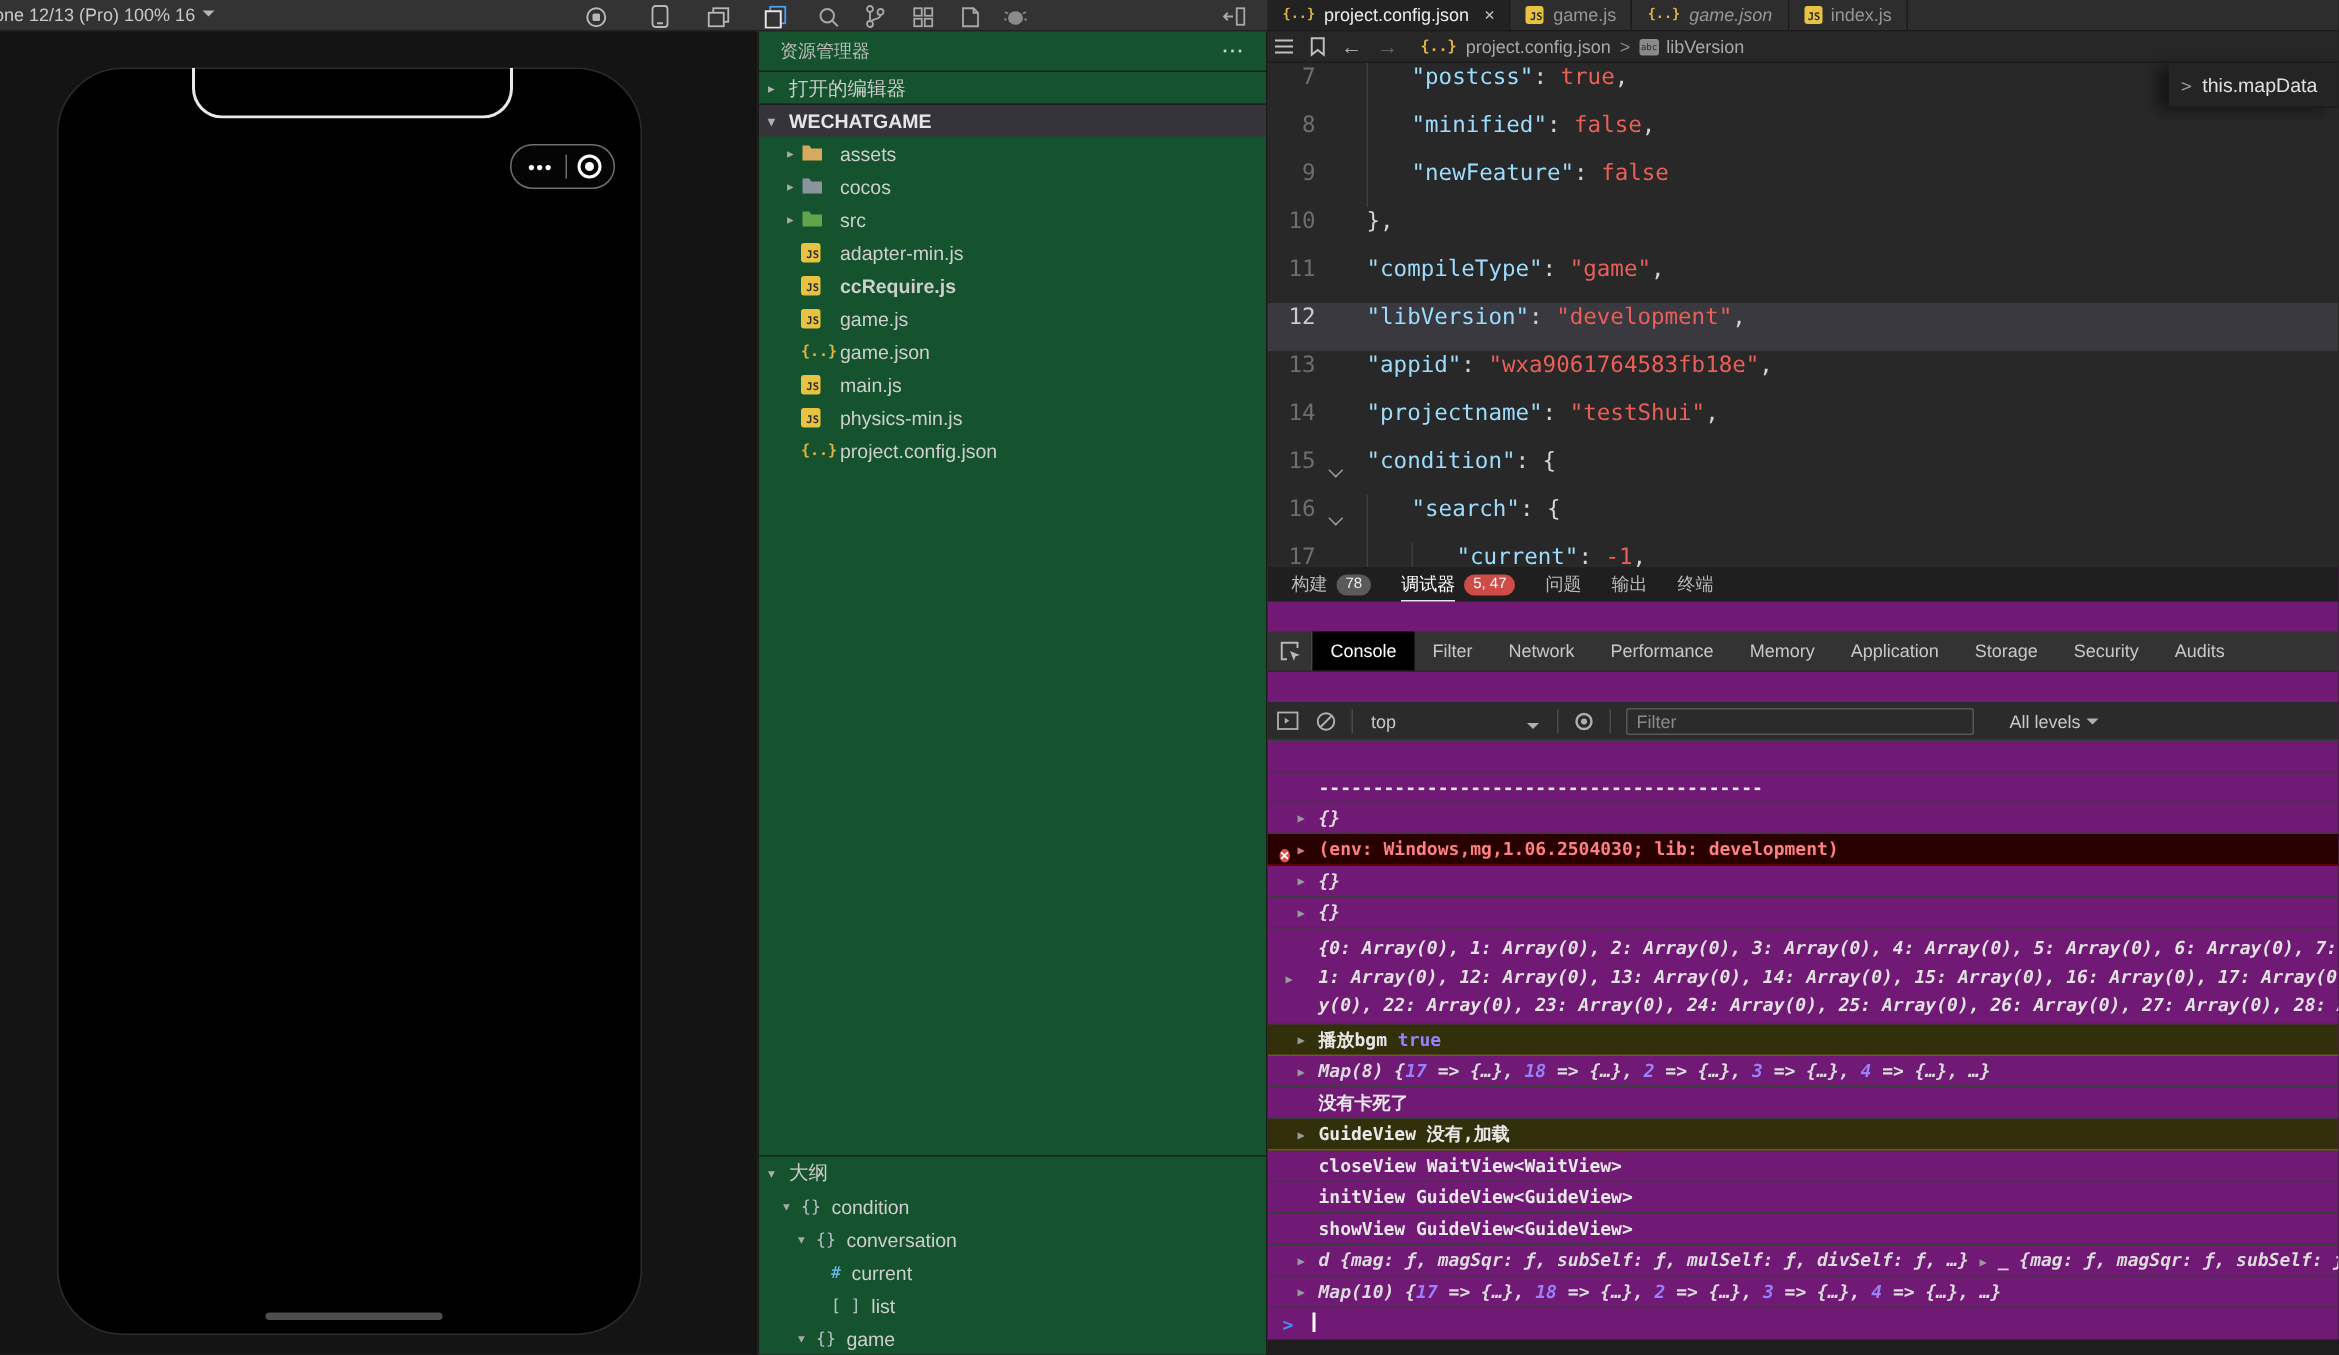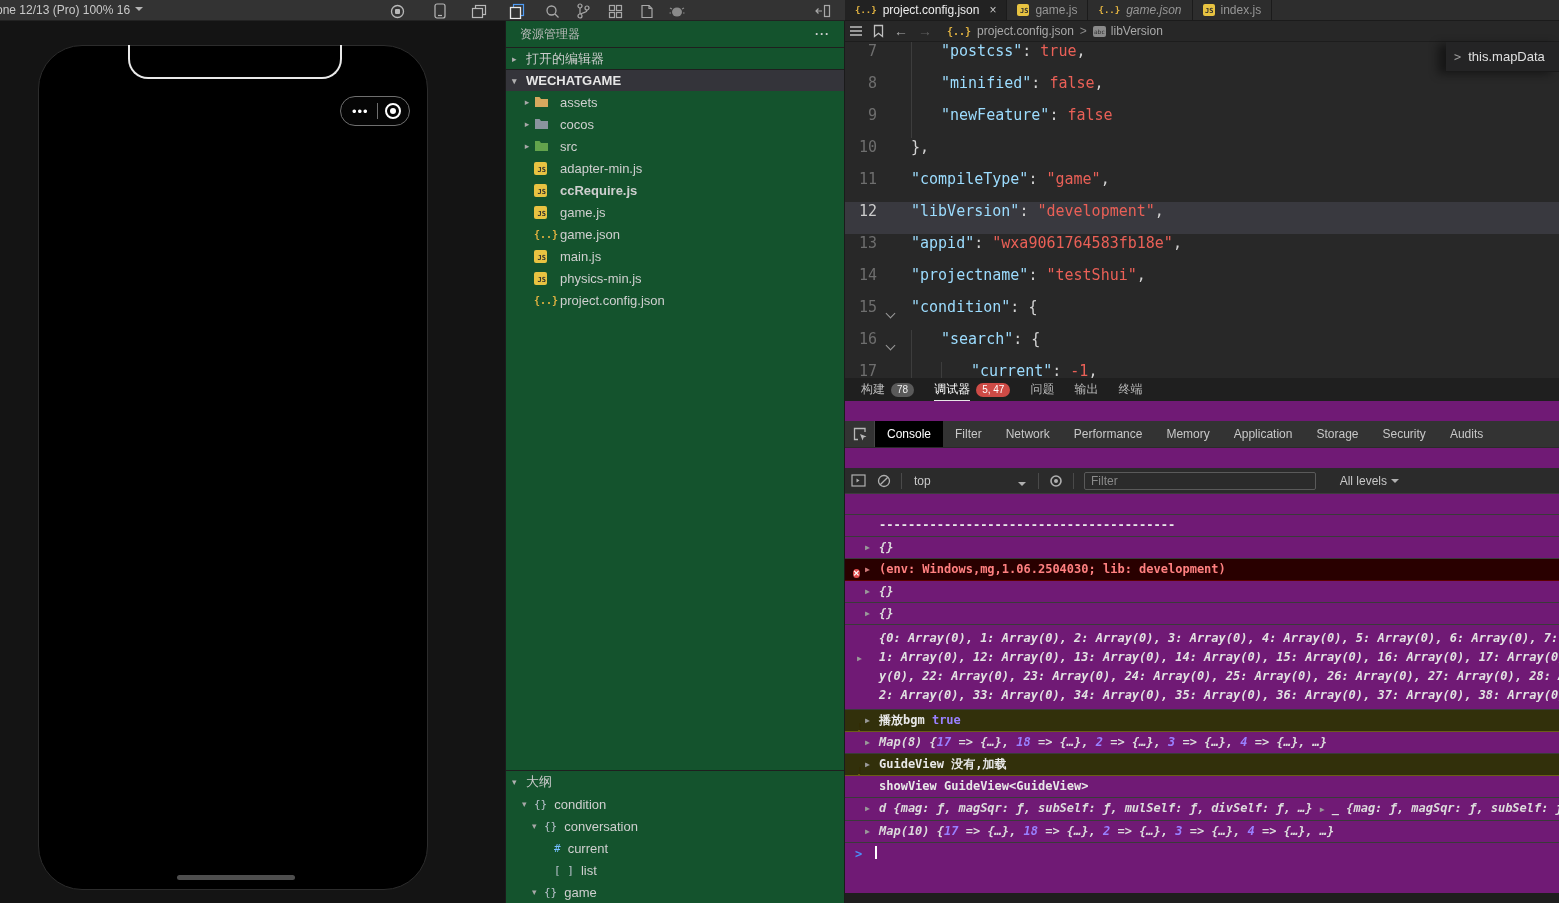--- a/index.html
+++ b/index.html
@@ -518,19 +518,22 @@
       <div class="crow obj"><span class="rarr">▶</span><span class="sg-it">{}</span></div>
       <div class="crow preview">
         <span class="rarr">▶</span>
         <div class="pline">{0: Array(0), 1: Array(0), 2: Array(0), 3: Array(0), 4: Array(0), 5: Array(0), 6: Array(0), 7: Array(0),</div>
         <div class="pline">1: Array(0), 12: Array(0), 13: Array(0), 14: Array(0), 15: Array(0), 16: Array(0), 17: Array(0), 18: Ar</div>
         <div class="pline">y(0), 22: Array(0), 23: Array(0), 24: Array(0), 25: Array(0), 26: Array(0), 27: Array(0), 28: Array(0),</div>
         <div class="pline">2: Array(0), 33: Array(0), 34: Array(0), 35: Array(0), 36: Array(0), 37: Array(0), 38: Array(0), 39: Ar</div>
       </div>
       <div class="crow warn"><span class="lvlicon"><span class="warn-ic"><i>!</i></span></span><span class="rarr">▶</span><span class="sg-w">播放bgm </span><span class="sg-vio">true</span></div>
       <div class="crow obj"><span class="rarr">▶</span><span class="sg-it">Map(8) {</span><span class="sg-viot">17</span><span class="sg-it"> =&gt; {…}, </span><span class="sg-viot">18</span><span class="sg-it"> =&gt; {…}, </span><span class="sg-viot">2</span><span class="sg-it"> =&gt; {…}, </span><span class="sg-viot">3</span><span class="sg-it"> =&gt; {…}, </span><span class="sg-viot">4</span><span class="sg-it"> =&gt; {…}, …}</span></div>
+      <div class="crow plain"><span class="sg-w">没有卡死了</span></div>
       <div class="crow warn"><span class="lvlicon"><span class="warn-ic"><i>!</i></span></span><span class="rarr">▶</span><span class="sg-w">GuideView 没有,加载</span></div>
+      <div class="crow plain"><span class="sg-w">closeView WaitView&lt;WaitView&gt;</span></div>
+      <div class="crow plain"><span class="sg-w">initView GuideView&lt;GuideView&gt;</span></div>
       <div class="crow plain"><span class="sg-w">showView GuideView&lt;GuideView&gt;</span></div>
       <div class="crow obj"><span class="rarr">▶</span><span class="sg-it">d {mag: ƒ, magSqr: ƒ, subSelf: ƒ, mulSelf: ƒ, divSelf: ƒ, …} </span><span class="sg-arr">▶</span><span class="sg-it"> _ {mag: ƒ, magSqr: ƒ, subSelf: ƒ, mulSel</span></div>
       <div class="crow obj"><span class="rarr">▶</span><span class="sg-it">Map(10) {</span><span class="sg-viot">17</span><span class="sg-it"> =&gt; {…}, </span><span class="sg-viot">18</span><span class="sg-it"> =&gt; {…}, </span><span class="sg-viot">2</span><span class="sg-it"> =&gt; {…}, </span><span class="sg-viot">3</span><span class="sg-it"> =&gt; {…}, </span><span class="sg-viot">4</span><span class="sg-it"> =&gt; {…}, …}</span></div>
       <div class="crow prompt"><span class="pchev">&gt;</span><span class="caret"></span></div>
     </div>
 </div>
 
 </body></html>

